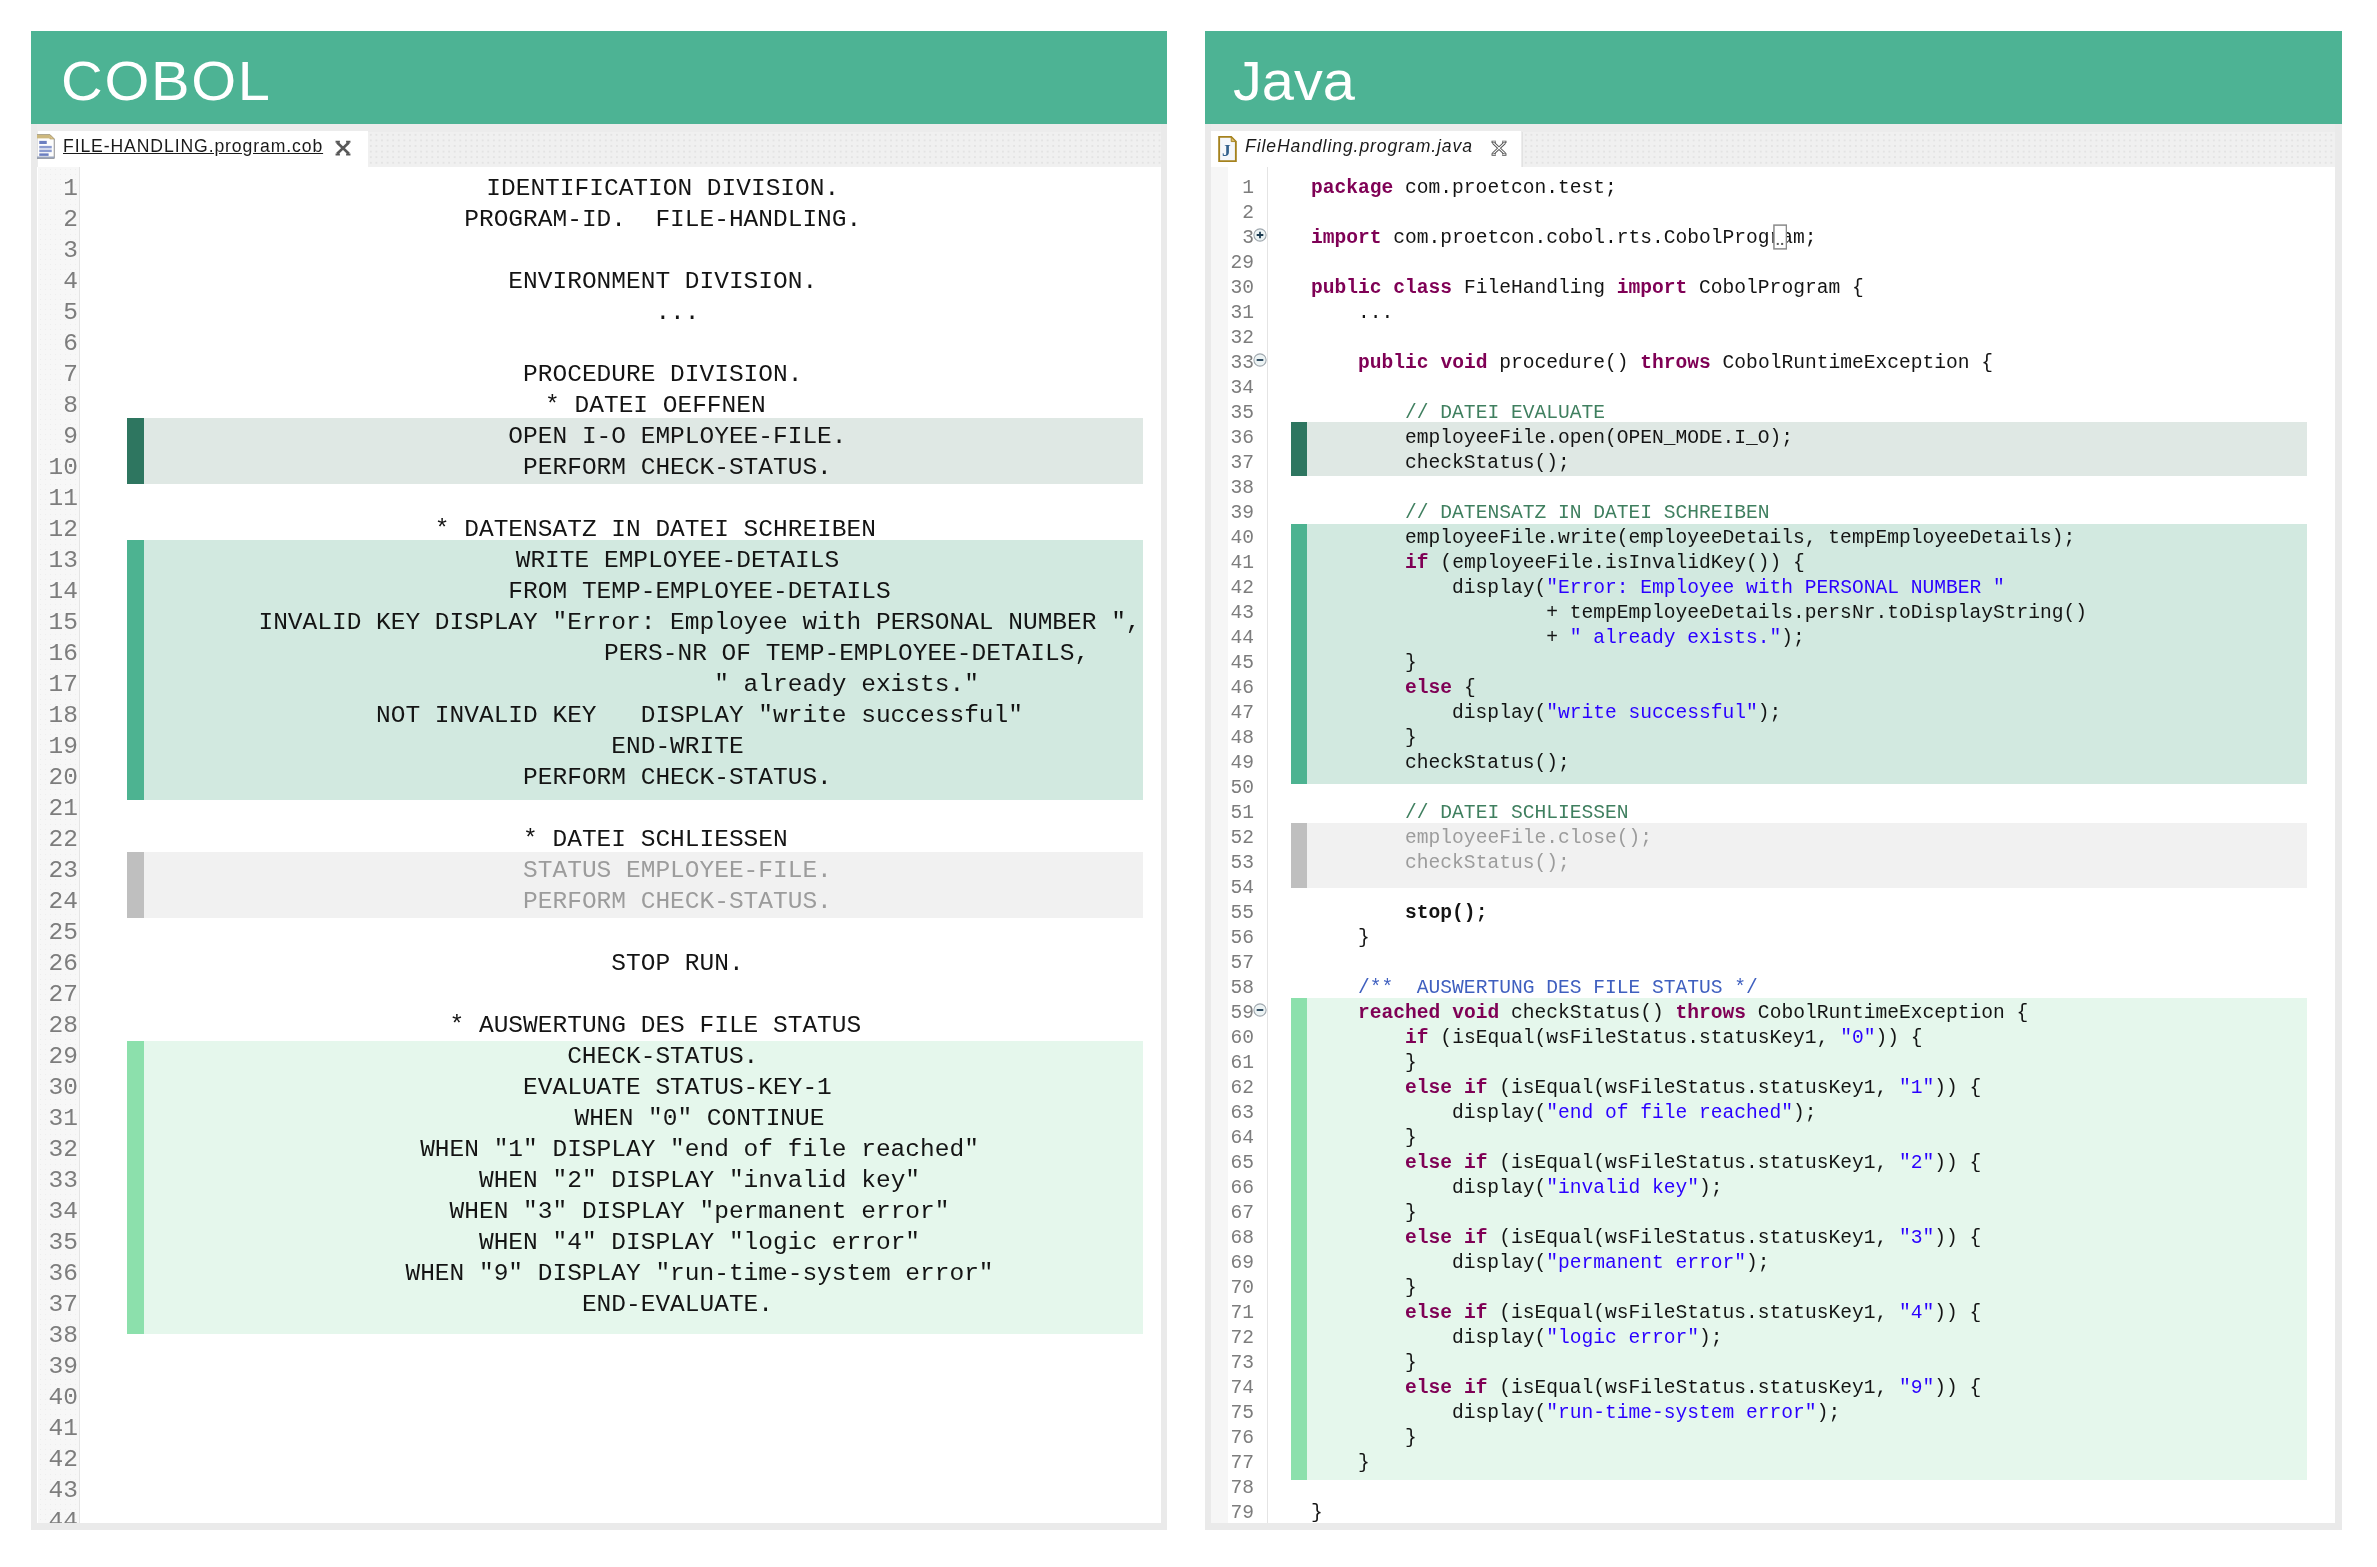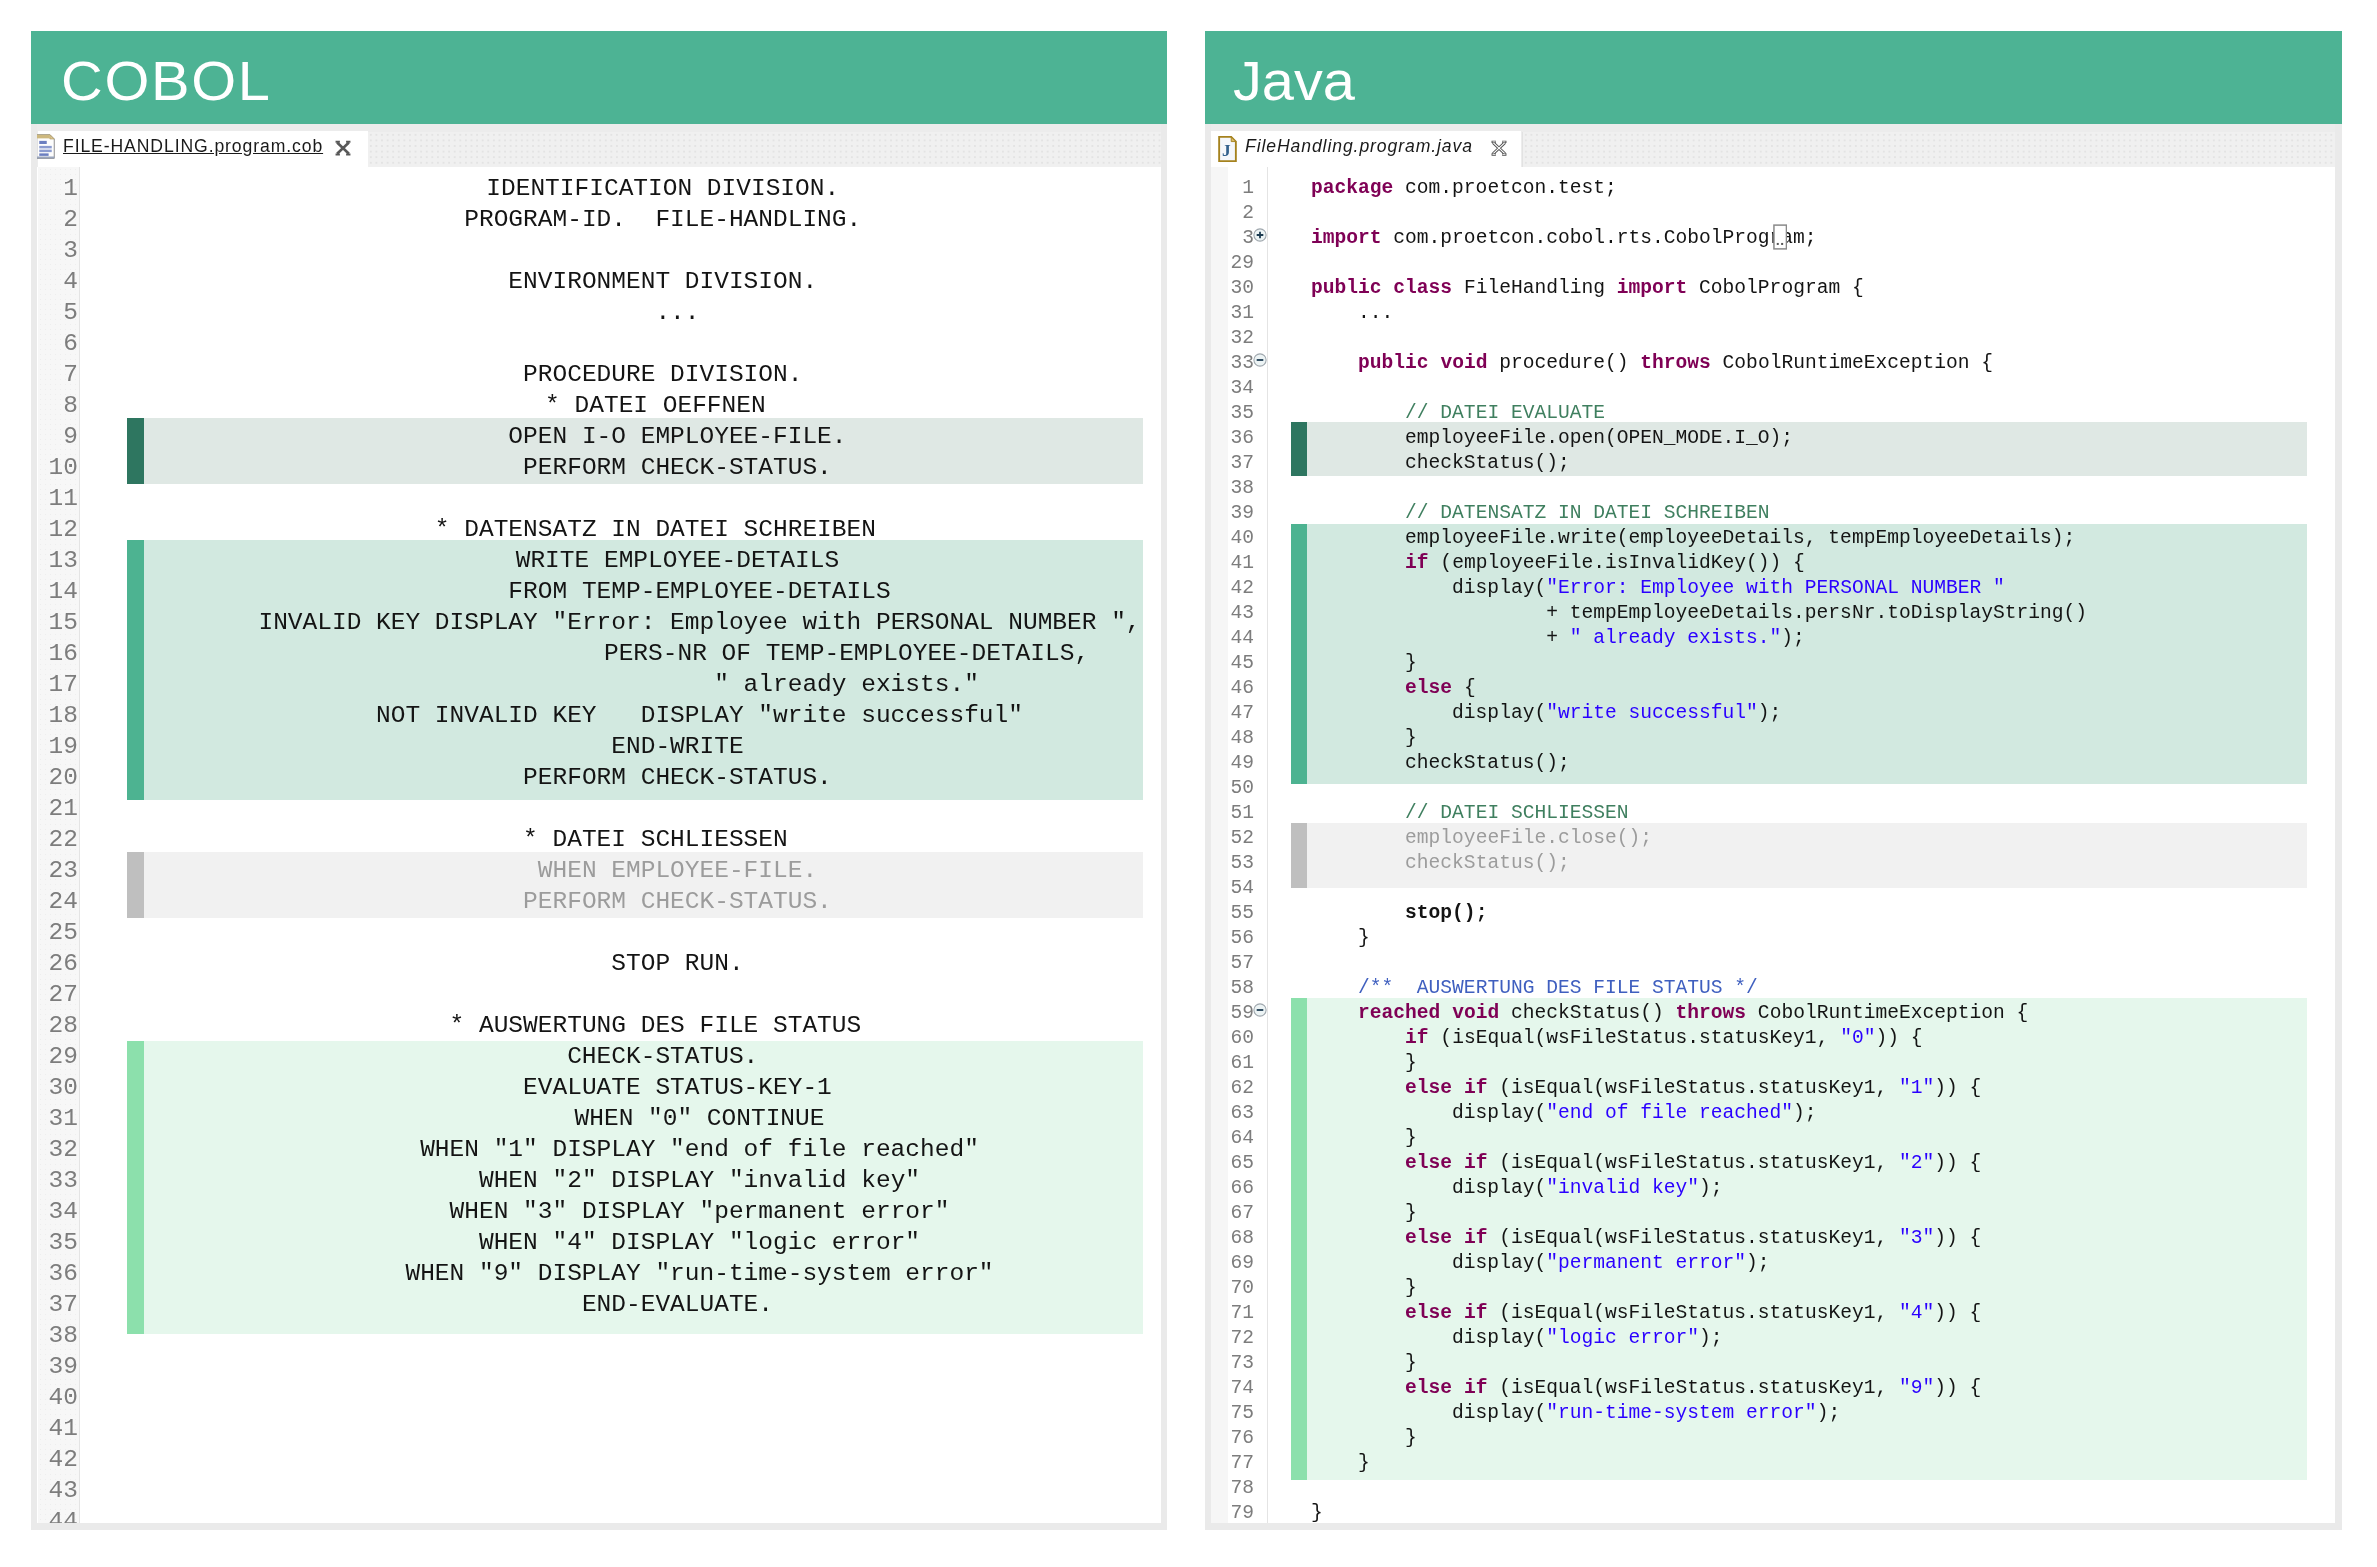--- a/index.html
+++ b/index.html
@@ -79,21 +79,21 @@
          WRITE EMPLOYEE-DETAILS
             FROM TEMP-EMPLOYEE-DETAILS
             INVALID KEY DISPLAY "Error: Employee with PERSONAL NUMBER ",
                                 PERS-NR OF TEMP-EMPLOYEE-DETAILS,
                                 " already exists."
             NOT INVALID KEY   DISPLAY "write successful"
          END-WRITE
          PERFORM CHECK-STATUS.
 
       * DATEI SCHLIESSEN
-<span class="gy">         WHEN EMPLOYEE-FILE.</span>
+<span class="gy">         STATUS EMPLOYEE-FILE.</span>
 <span class="gy">         PERFORM CHECK-STATUS.</span>
 
          STOP RUN.
 
       * AUSWERTUNG DES FILE STATUS
        CHECK-STATUS.
          EVALUATE STATUS-KEY-1
             WHEN "0" CONTINUE
             WHEN "1" DISPLAY "end of file reached"
             WHEN "2" DISPLAY "invalid key"

